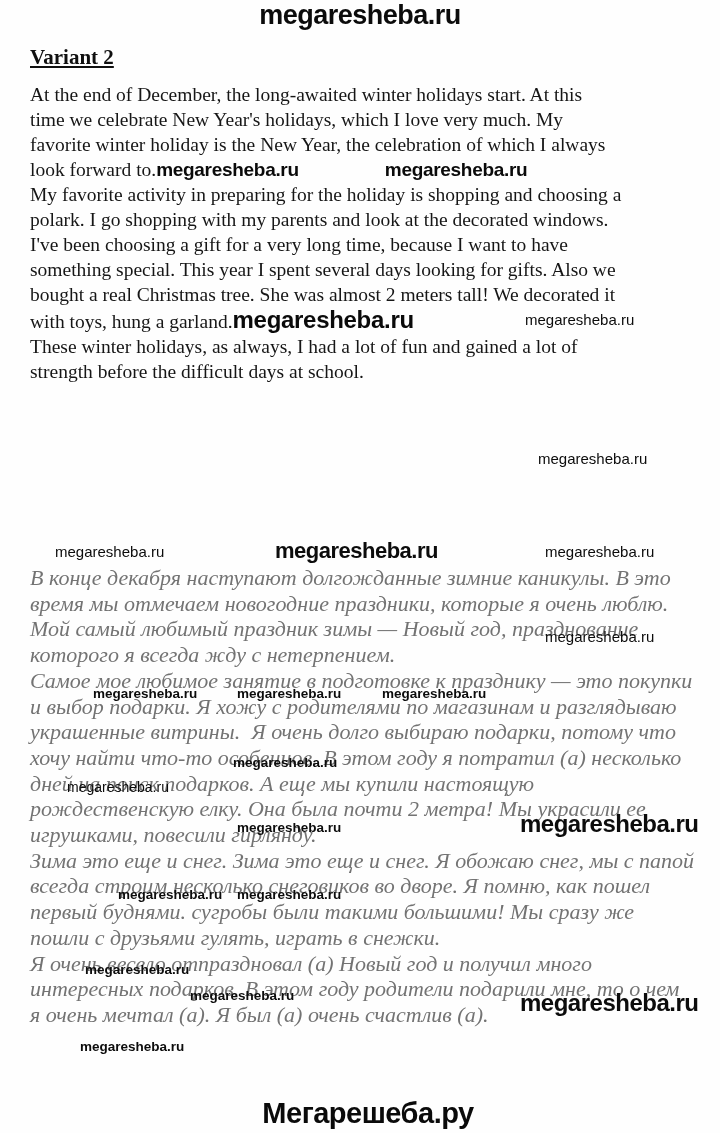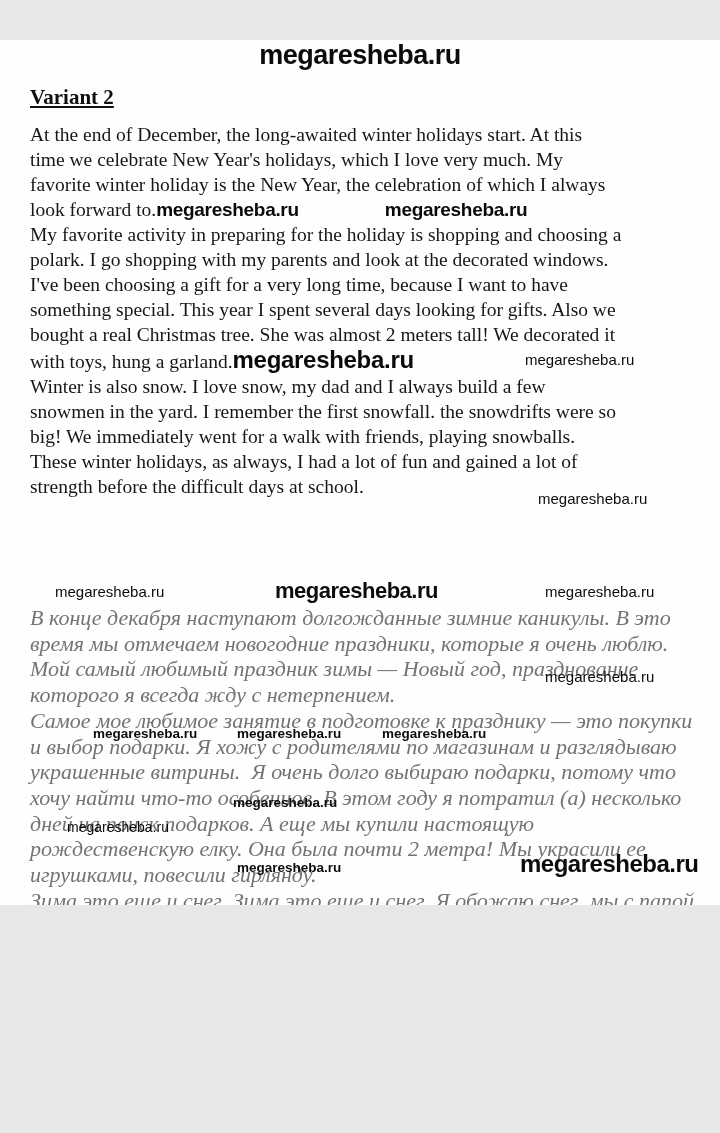--- a/index.html
+++ b/index.html
@@ -1,17 +1,17 @@
 <!DOCTYPE html>
 <html><head>
 <meta charset="utf-8">
 <style>
   html,body{margin:0;padding:0;background:#e8e8e8;}
-  .page{position:relative;width:720px;height:865px;background:#fefefe;overflow:hidden;
-        color:#141414;font-family:"Liberation Serif",serif;margin-top:40px;}
+  .page{position:relative;width:720px;height:1133px;background:#fefefe;overflow:hidden;
+        color:#141414;font-family:"Liberation Serif",serif;}
   .top-wm{position:absolute;top:1px;left:0;width:100%;text-align:center;
           font:bold 27px/1.1 "Liberation Sans",sans-serif;color:#0b0b0b;letter-spacing:-0.5px;}
   .content{position:absolute;left:30px;top:44px;width:682px;}
   .title{font:bold 21px/26px "Liberation Serif",serif;margin:0 0 12px 0;color:#101010;text-decoration:underline;}
   .eng{font:19.5px/25px "Liberation Serif",serif;color:#161616;}
   .eng p,.rus p{margin:0;}
   .pre{white-space:pre;}
   .rus{position:absolute;left:30px;top:565px;width:690px;
        font:italic 22px/25.7px "Liberation Serif",serif;color:#737373;}
   
@@ -63,23 +63,20 @@
         <p><span class="pre">At the end of December, the long-awaited winter holidays start. At this
 time we celebrate New Year's holidays, which I love very much. My
 favorite winter holiday is the New Year, the celebration of which I always
 look forward to.</span><b class="wm-inline w19">megaresheba.ru</b><b class="wm-inline w19 gap">megaresheba.ru</b></p>
         <p><span class="pre">My favorite activity in preparing for the holiday is shopping and choosing a
 polark. I go shopping with my parents and look at the decorated windows.
 I've been choosing a gift for a very long time, because I want to have
 something special. This year I spent several days looking for gifts. Also we
 bought a real Christmas tree. She was almost 2 meters tall! We decorated it
 with toys, hung a garland.</span><b class="wm-inline w24">megaresheba.ru</b></p>
-        <p><span class="pre">Winter is also snow. I love snow, my dad and I always build a few
-snowmen in the yard. I remember the first snowfall. the snowdrifts were so
-big! We immediately went for a walk with friends, playing snowballs.</span></p>
         <p><span class="pre">These winter holidays, as always, I had a lot of fun and gained a lot of
 strength before the difficult days at school.</span></p>
       </div>
   </div>
 
   <div class="rus">
       <p><span class="pre">В конце декабря наступают долгожданные зимние каникулы. В это
 время мы отмечаем новогодние праздники, которые я очень люблю.
 Мой самый любимый праздник зимы — Новый год, празднование
 которого я всегда жду с нетерпением.</span></p>

